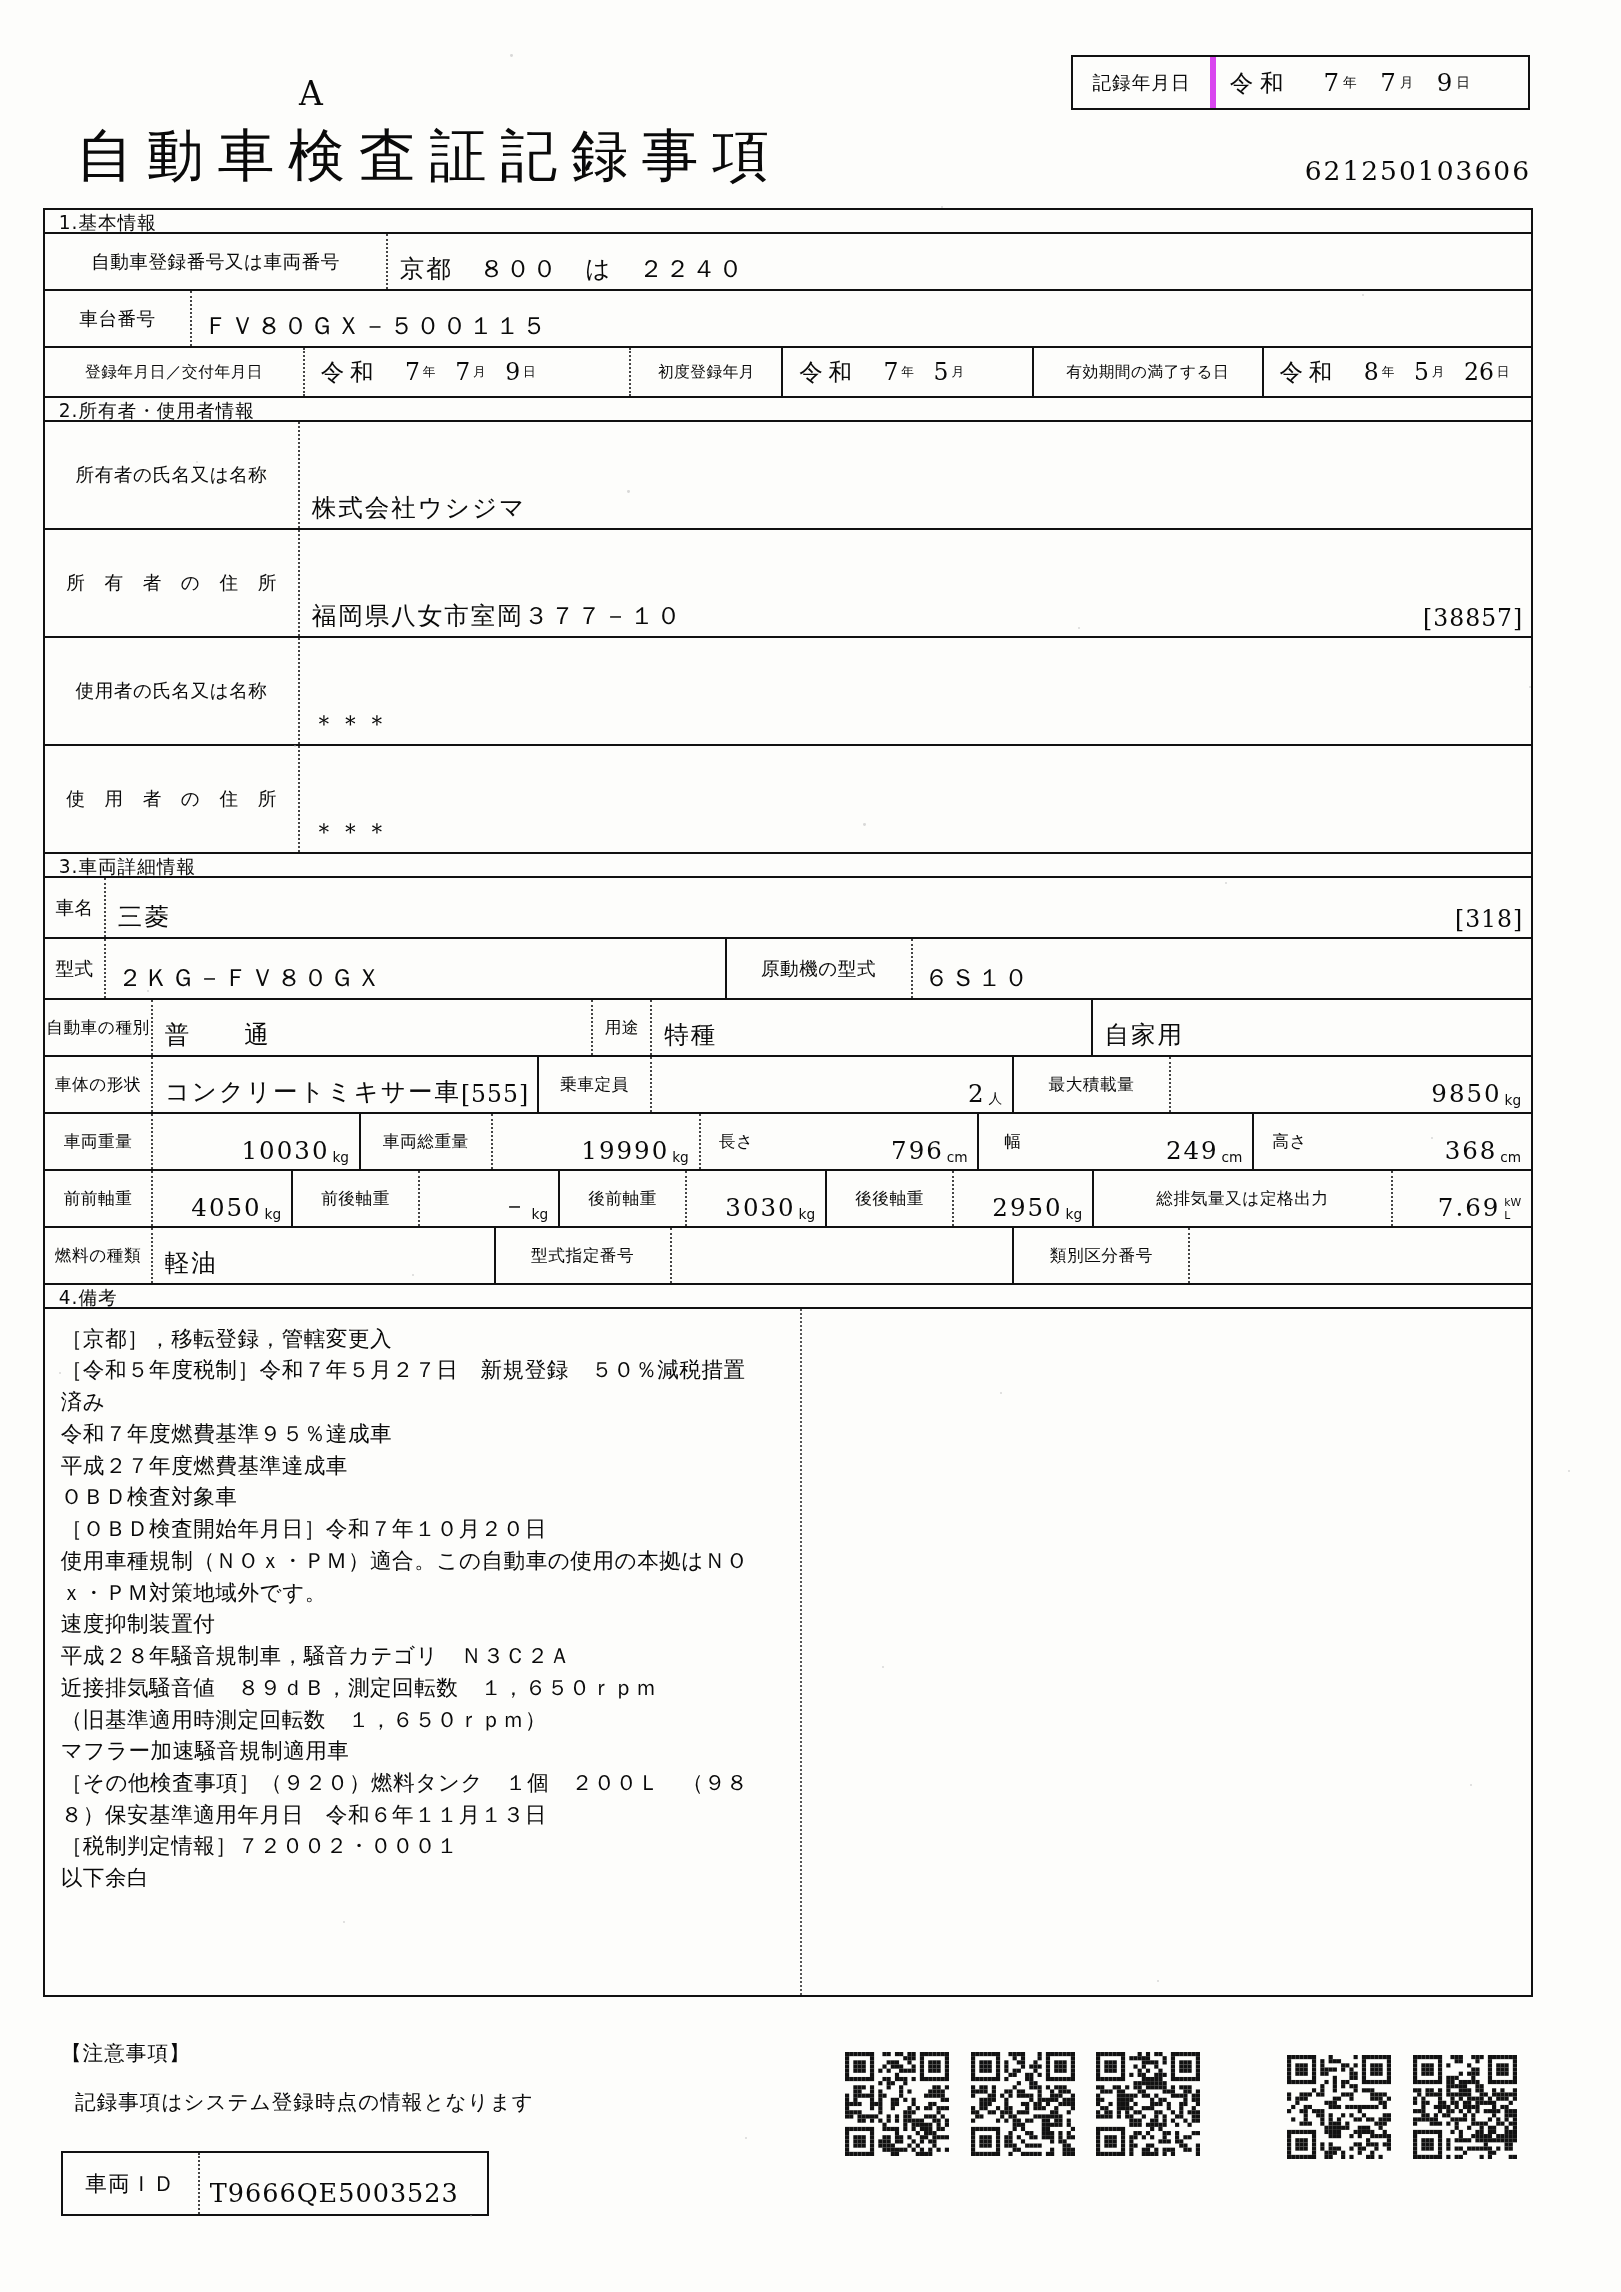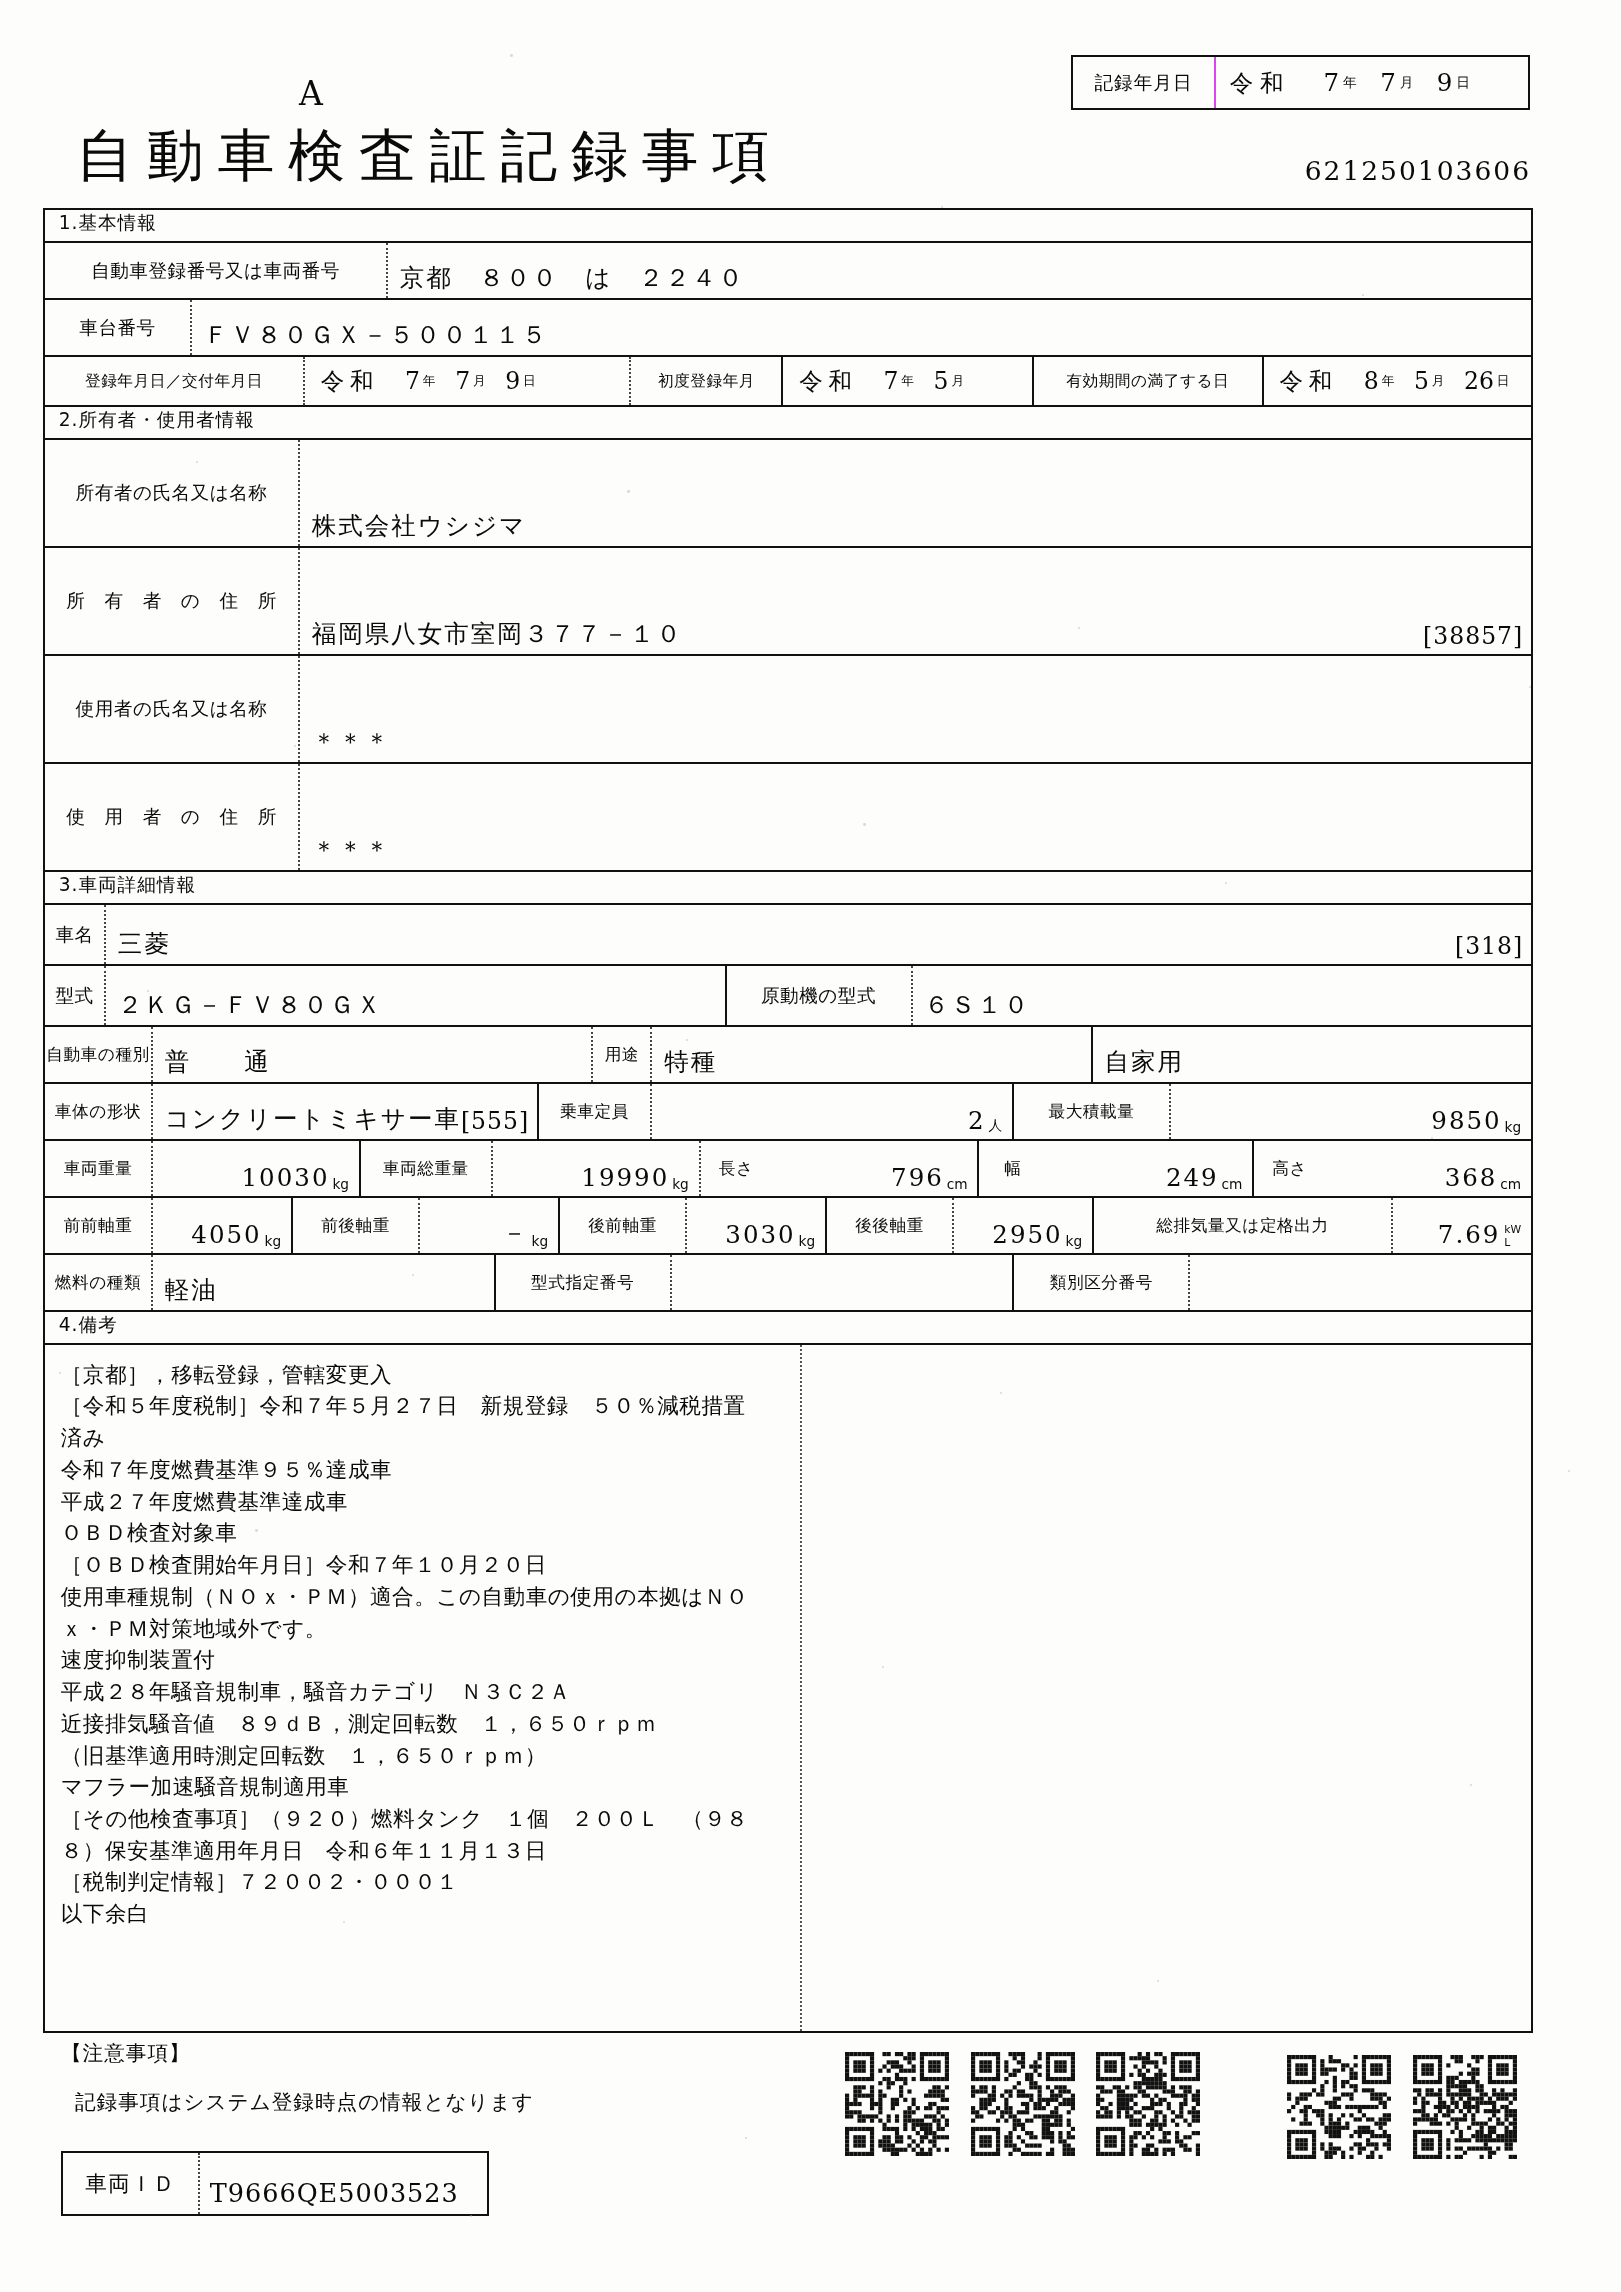--- a/index.html
+++ b/index.html
@@ -25,21 +25,21 @@
     font-family: "DejaVu Serif", "Liberation Serif", serif;
     font-size: 57px; font-weight: 400; letter-spacing: 13.7px;
     white-space: nowrap;
   }
   .rec-date-box {
     position: absolute; left: 1071px; top: 55px;
     width: 459px; height: 55px;
     border: 2px solid #111; display: flex; align-items: stretch;
   }
   .rec-date-label {
-    width: 143px; border-right: 2px solid #d946ef;
+    width: 143px; border-right: 6px solid #d946ef;
     display: flex; align-items: center; justify-content: center;
     font-size: 18.6px; letter-spacing: 1px;
   }
   .rec-date-val {
     flex: 1; display: flex; align-items: center;
     padding-left: 13.7px; font-size: 23.5px; white-space: nowrap;
   }
   .rec-date-val .era { letter-spacing: 6.9px; margin-right: 33px; }
   .rec-date-val .num { font-family: "DejaVu Serif","Liberation Serif",serif; font-size: 24.5px; }
   .rec-date-val .unit { font-size: 13.7px; margin: 0 23.5px 0 3.9px; }
@@ -53,21 +53,21 @@
   
   .tbl {
     position: absolute; left: 43px; top: 208px;
     width: 1490px;
     border: 2px solid #111;
     border-collapse: collapse;
   }
   .row { display: flex; border-bottom: 2px solid #111; }
   .row:last-child { border-bottom: none; }
   .sec-head {
-    height: 31px; align-items: center; padding-left: 13.7px;
+    height: 22px; align-items: center; padding-left: 13.7px;
     font-size: 18.6px; letter-spacing: 1px; width: 100%;
   }
 
   .lbl {
     display: flex; align-items: center; justify-content: center;
     font-size: 18.6px; letter-spacing: 0.5px;
     border-right: 2px dotted #444;
     flex: none; text-align: center; line-height: 1.15;
   }
   .lbl.solid { border-right: 2px solid #111; }

